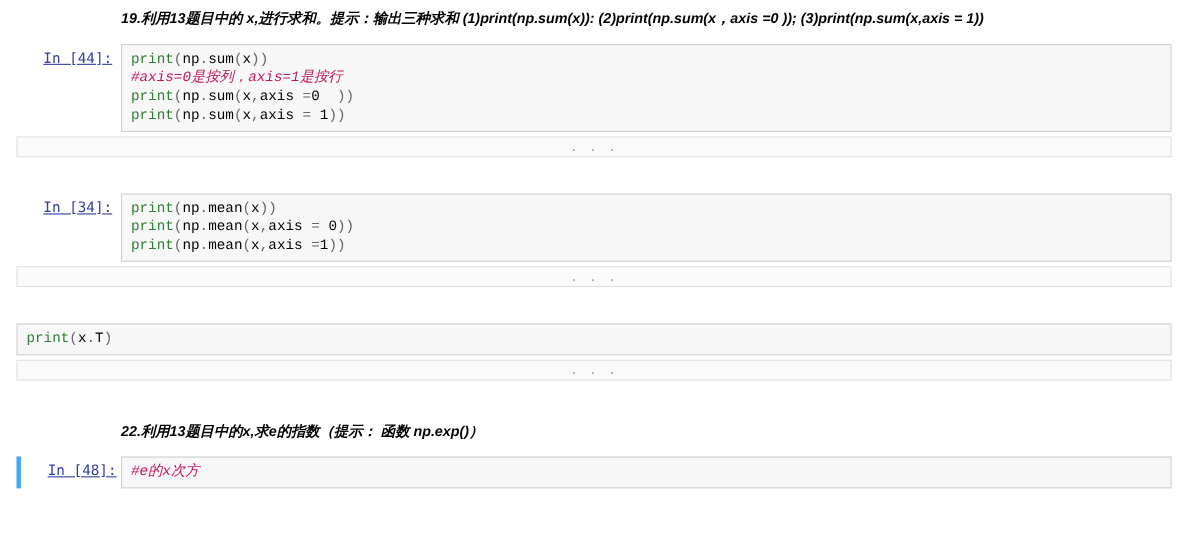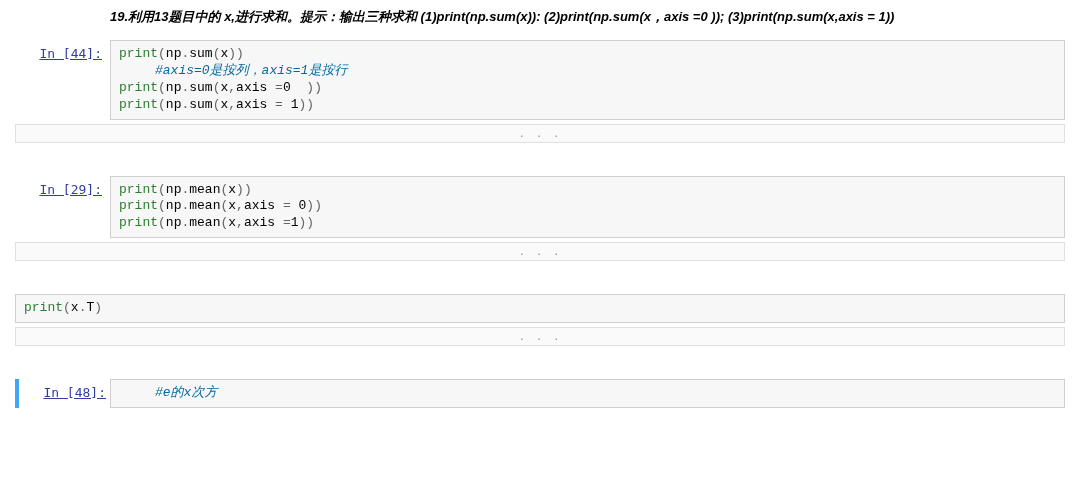--- a/index.html
+++ b/index.html
@@ -58,23 +58,22 @@
       overflow-x: auto;
     }
     .code-line {
       display: block;
       font-family: Liberation Mono, monospace;
     }
     .tok-fn {
       color: #2E7D32;
     }
     .tok-comment {
-      color: #0369a1;
+      color: #be185d;
       font-style: italic;
-      margin-left: 36px;
     }
     .tok-var {
       color: #000;
     }
     .tok-num {
       color: #000;
     }
     .tok-op {
       color: #666;
     }
@@ -101,27 +100,28 @@
 
 <div class="notebook" id="nb">
     <div class="heading-cell">19.利用13题目中的 x,进行求和。提示：输出三种求和 (1)print(np.sum(x)): (2)print(np.sum(x，axis =0 )); (3)print(np.sum(x,axis = 1))</div>
     <div class="cell">
       <div class="prompt">In [44]:</div>
       <div class="input-area"><span class="code-line"><span class="tok-fn">print</span><span class="tok-op">(</span><span class="tok-var">np</span><span class="tok-dot">.</span><span class="tok-var">sum</span><span class="tok-op">(</span><span class="tok-var">x</span><span class="tok-op">))</span></span><span class="code-line"><span class="tok-comment">#axis=0是按列，axis=1是按行</span></span><span class="code-line"><span class="tok-fn">print</span><span class="tok-op">(</span><span class="tok-var">np</span><span class="tok-dot">.</span><span class="tok-var">sum</span><span class="tok-op">(</span><span class="tok-var">x</span><span class="tok-op">,</span><span class="tok-var">axis </span><span class="tok-op">=</span><span class="tok-num">0 </span><span class="tok-op"> ))</span></span><span class="code-line"><span class="tok-fn">print</span><span class="tok-op">(</span><span class="tok-var">np</span><span class="tok-dot">.</span><span class="tok-var">sum</span><span class="tok-op">(</span><span class="tok-var">x</span><span class="tok-op">,</span><span class="tok-var">axis </span><span class="tok-op">= </span><span class="tok-num">1</span><span class="tok-op">))</span></span></div>
     </div>
     <div class="collapse-bar">. . .</div>
     <div class="spacer"></div>
     <div class="cell">
-      <div class="prompt">In [29]:</div>
+      <div class="prompt">In [34]:</div>
       <div class="input-area"><span class="code-line"><span class="tok-fn">print</span><span class="tok-op">(</span><span class="tok-var">np</span><span class="tok-dot">.</span><span class="tok-var">mean</span><span class="tok-op">(</span><span class="tok-var">x</span><span class="tok-op">))</span></span><span class="code-line"><span class="tok-fn">print</span><span class="tok-op">(</span><span class="tok-var">np</span><span class="tok-dot">.</span><span class="tok-var">mean</span><span class="tok-op">(</span><span class="tok-var">x</span><span class="tok-op">,</span><span class="tok-var">axis </span><span class="tok-op">= </span><span class="tok-num">0</span><span class="tok-op">))</span></span><span class="code-line"><span class="tok-fn">print</span><span class="tok-op">(</span><span class="tok-var">np</span><span class="tok-dot">.</span><span class="tok-var">mean</span><span class="tok-op">(</span><span class="tok-var">x</span><span class="tok-op">,</span><span class="tok-var">axis </span><span class="tok-op">=</span><span class="tok-num">1</span><span class="tok-op">))</span></span></div>
     </div>
     <div class="collapse-bar">. . .</div>
     <div class="spacer"></div>
     <div class="cell">
       <div class="input-area"><span class="code-line"><span class="tok-fn">print</span><span class="tok-op">(</span><span class="tok-var">x</span><span class="tok-dot">.</span><span class="tok-var">T</span><span class="tok-op">)</span></span></div>
     </div>
     <div class="collapse-bar">. . .</div>
     <div class="spacer"></div>
+    <div class="heading-cell">22.利用13题目中的x,求e的指数（提示： 函数 np.exp()）</div>
     <div class="cell selected">
       <div class="prompt">In [48]:</div>
       <div class="input-area"><span class="code-line"><span class="tok-comment">#e的x次方</span></span></div>
     </div>
   </div>
 
 </body></html>

